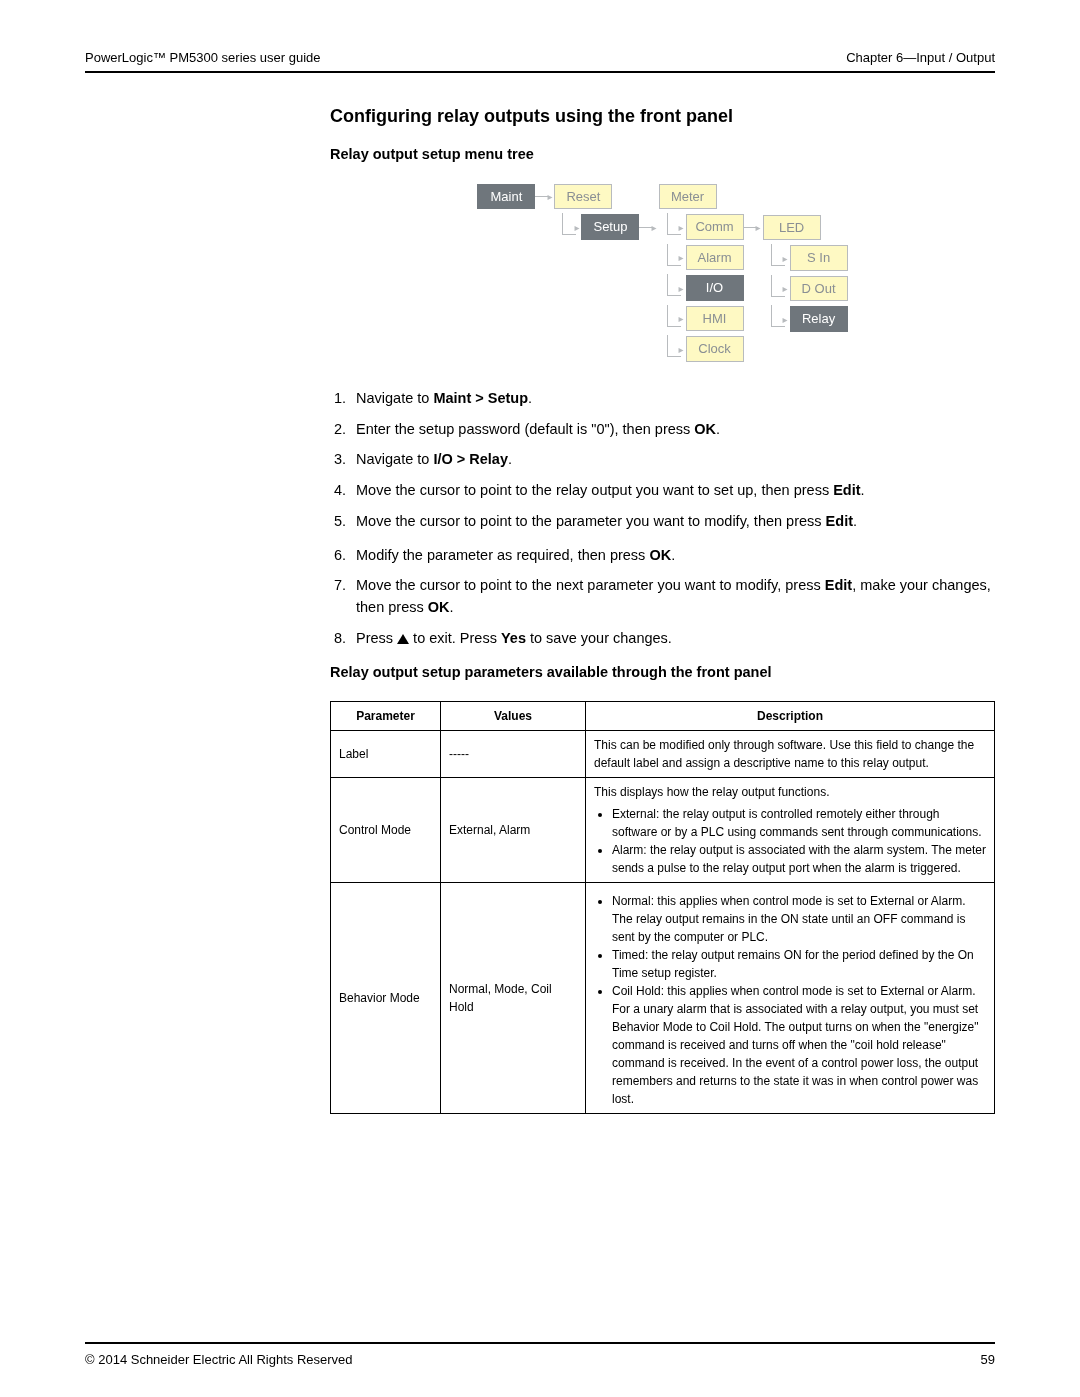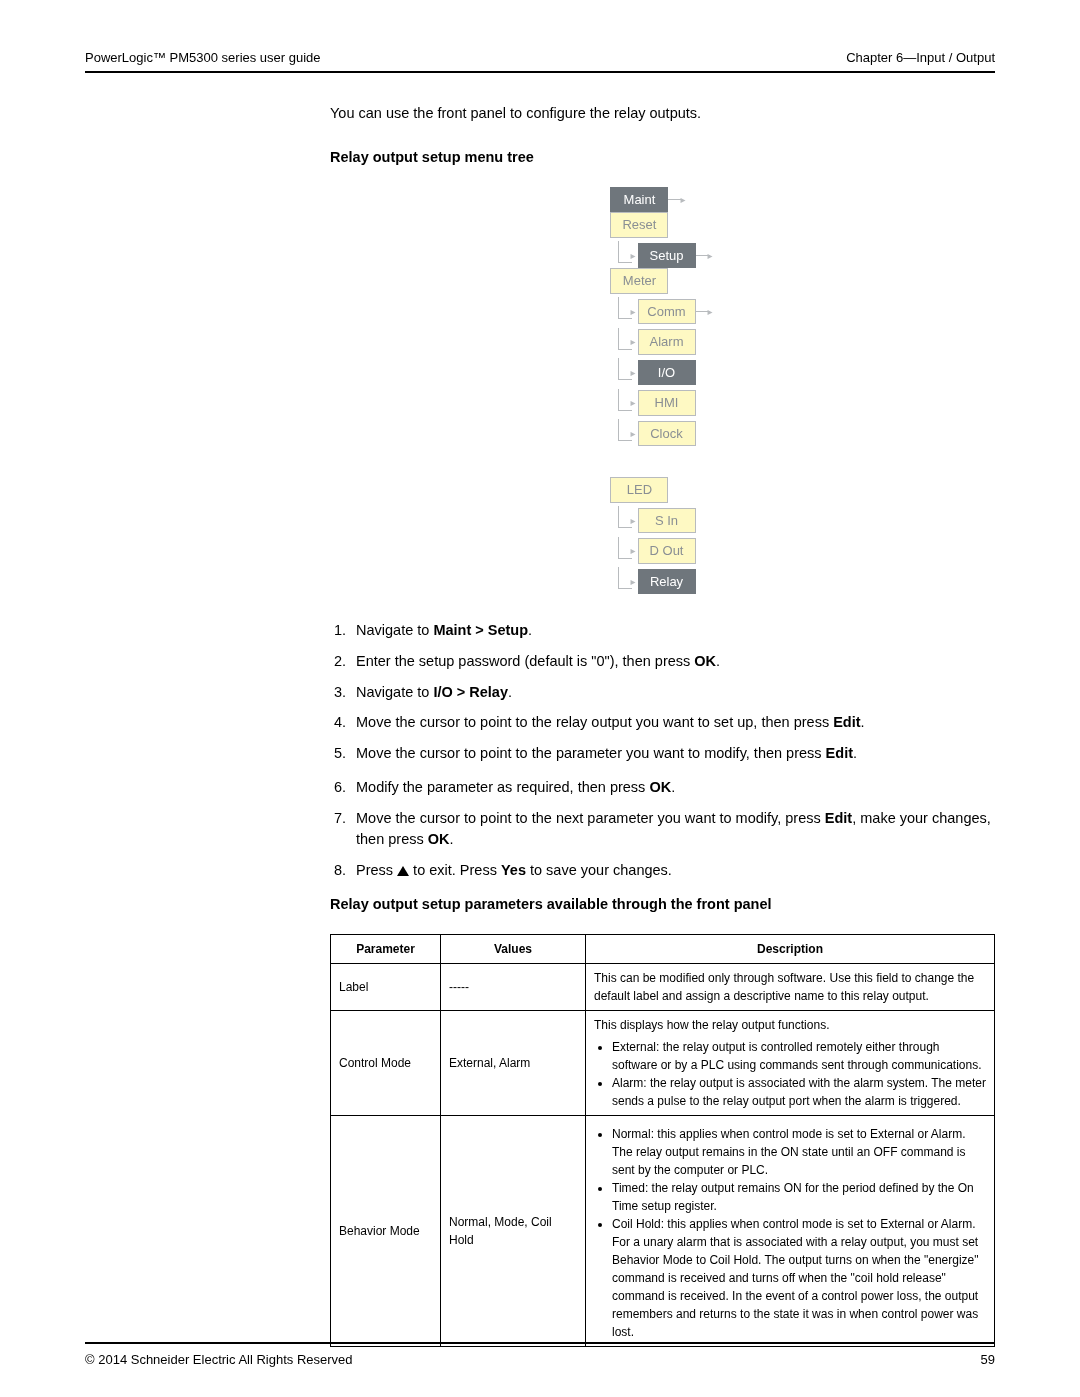--- a/index.html
+++ b/index.html
@@ -44,21 +44,21 @@
   
   .tree-wrap {
     display: flex;
     justify-content: center;
     margin-bottom: 26px;
   }
   .tree {
     font-size: 13px;
     color: #8a8f94;
   }
-  .tree-cols { display: flex; gap: 0; flex-direction: column; }
+  .tree-cols { display: flex; gap: 0; }
   .tree-col { display: flex; flex-direction: column; gap: 5px; align-items: flex-start; }
   .node-row { display: flex; align-items: center; }
   .conn-h {
     width: 14px;
     height: 10px;
     border-top: 1px solid #b8bbbe;
     margin-top: 9px;
   }
   .conn-arrow {
     font-size: 10px;
@@ -141,21 +141,21 @@
 </head>
 <body>
 
 <div class="page">
   <div class="header-row">
     <span>PowerLogic™ PM5300 series user guide</span>
     <span>Chapter 6—Input / Output</span>
   </div>
 
   <div class="content">
-    <p class="intro">You can use the front panel to configure the relay outputs.</p>
+    <h2 class="section-title">Configuring relay outputs using the front panel</h2>
     <p class="sub-head">Relay output setup menu tree</p>
 
     <div class="tree-wrap">
       <div class="tree">
         <div class="tree-cols">
 
           <div class="tree-col">
             <div class="node-row">
               <div class="tree-box dark">Maint</div>
               <span class="conn-h"></span>

